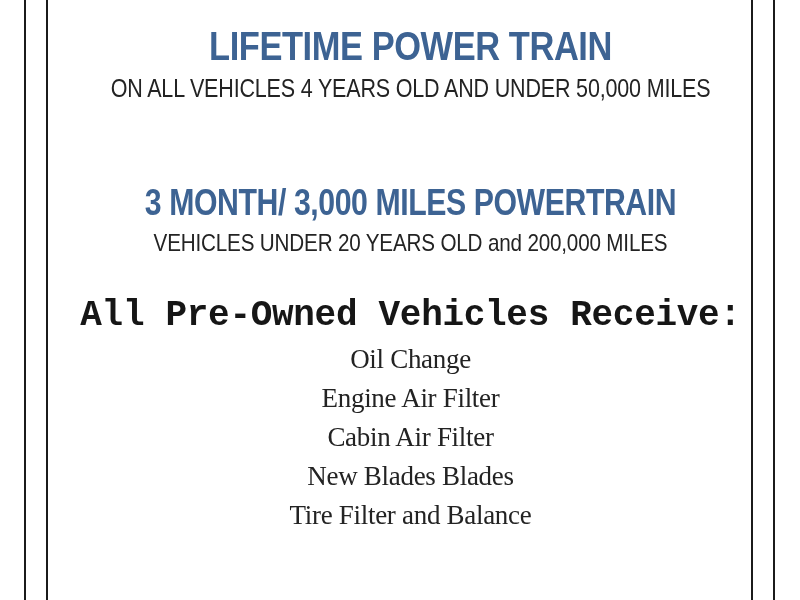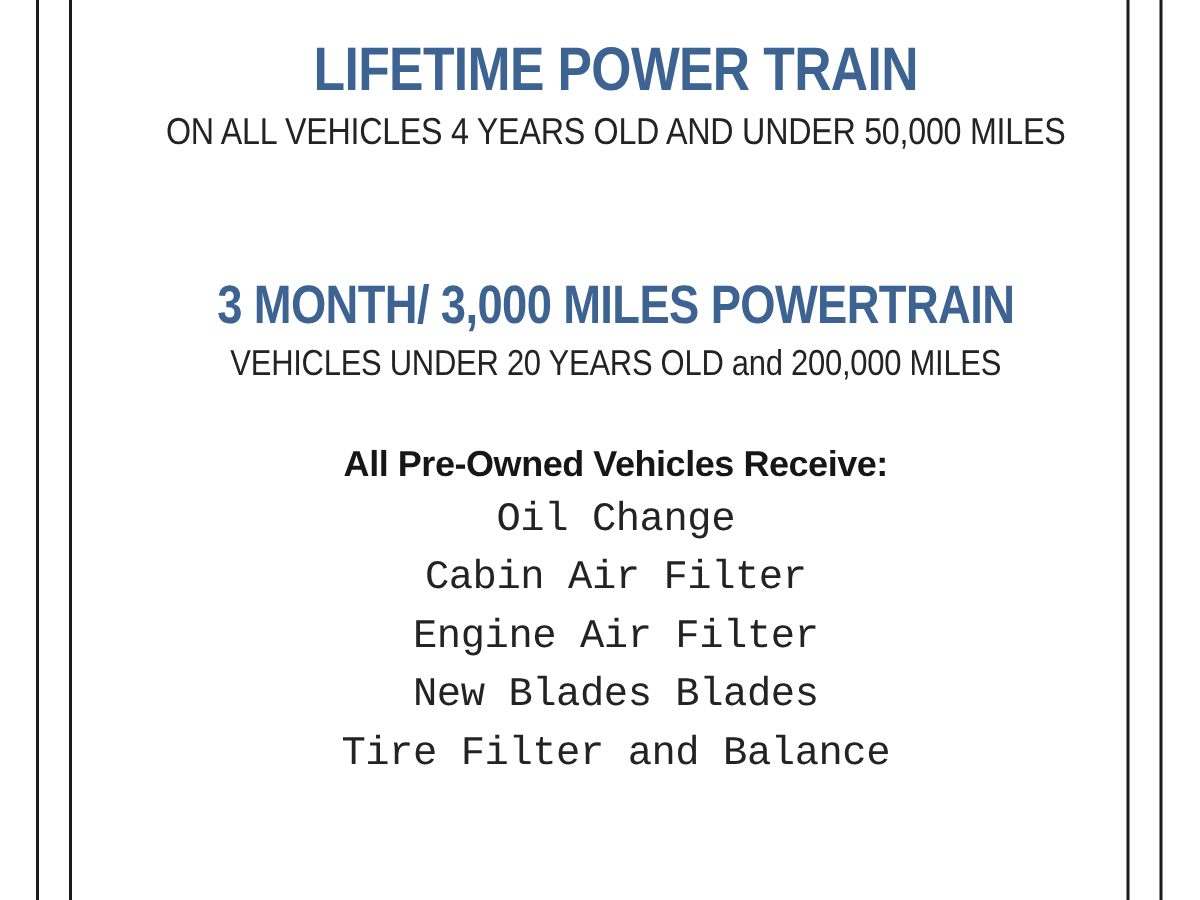--- a/index.html
+++ b/index.html
@@ -79,30 +79,30 @@
 
   
   .block-services {
     position: absolute;
     left: 0;
     right: 0;
     top: 298px;
   }
   .services-title {
     color: #161616;
-    font-family: Liberation Sans, sans-serif;
+    font-family: Liberation Mono, monospace;
     font-weight: bold;
-    font-size: 24px;
+    font-size: 36px;
     line-height: 1.0;
     letter-spacing: -0.3px;
     white-space: nowrap;
   }
   .service-item {
     color: #232323;
-    font-family: Liberation Mono, monospace;
+    font-family: Liberation Serif, serif;
     font-weight: normal;
     font-size: 27px;
     line-height: 1.0;
     letter-spacing: -0.3px;
     white-space: nowrap;
     margin-top: 12px;
   }
   .service-item:first-of-type { margin-top: 13px; }
 </style>
 </head>
@@ -123,20 +123,20 @@
     </div>
 
     <div class="block-warranty-2">
       <div class="headline">3 MONTH/ 3,000 MILES POWERTRAIN</div>
       <div class="subline">VEHICLES UNDER 20 YEARS OLD and 200,000 MILES</div>
     </div>
 
     <div class="block-services">
       <div class="services-title">All Pre-Owned Vehicles Receive:</div>
       <div class="service-item">Oil Change</div>
+      <div class="service-item">Engine Air Filter</div>
       <div class="service-item">Cabin Air Filter</div>
-      <div class="service-item">Engine Air Filter</div>
       <div class="service-item">New Blades Blades</div>
       <div class="service-item">Tire Filter and Balance</div>
     </div>
 
   </div>
 </div>
 
 </body></html>

